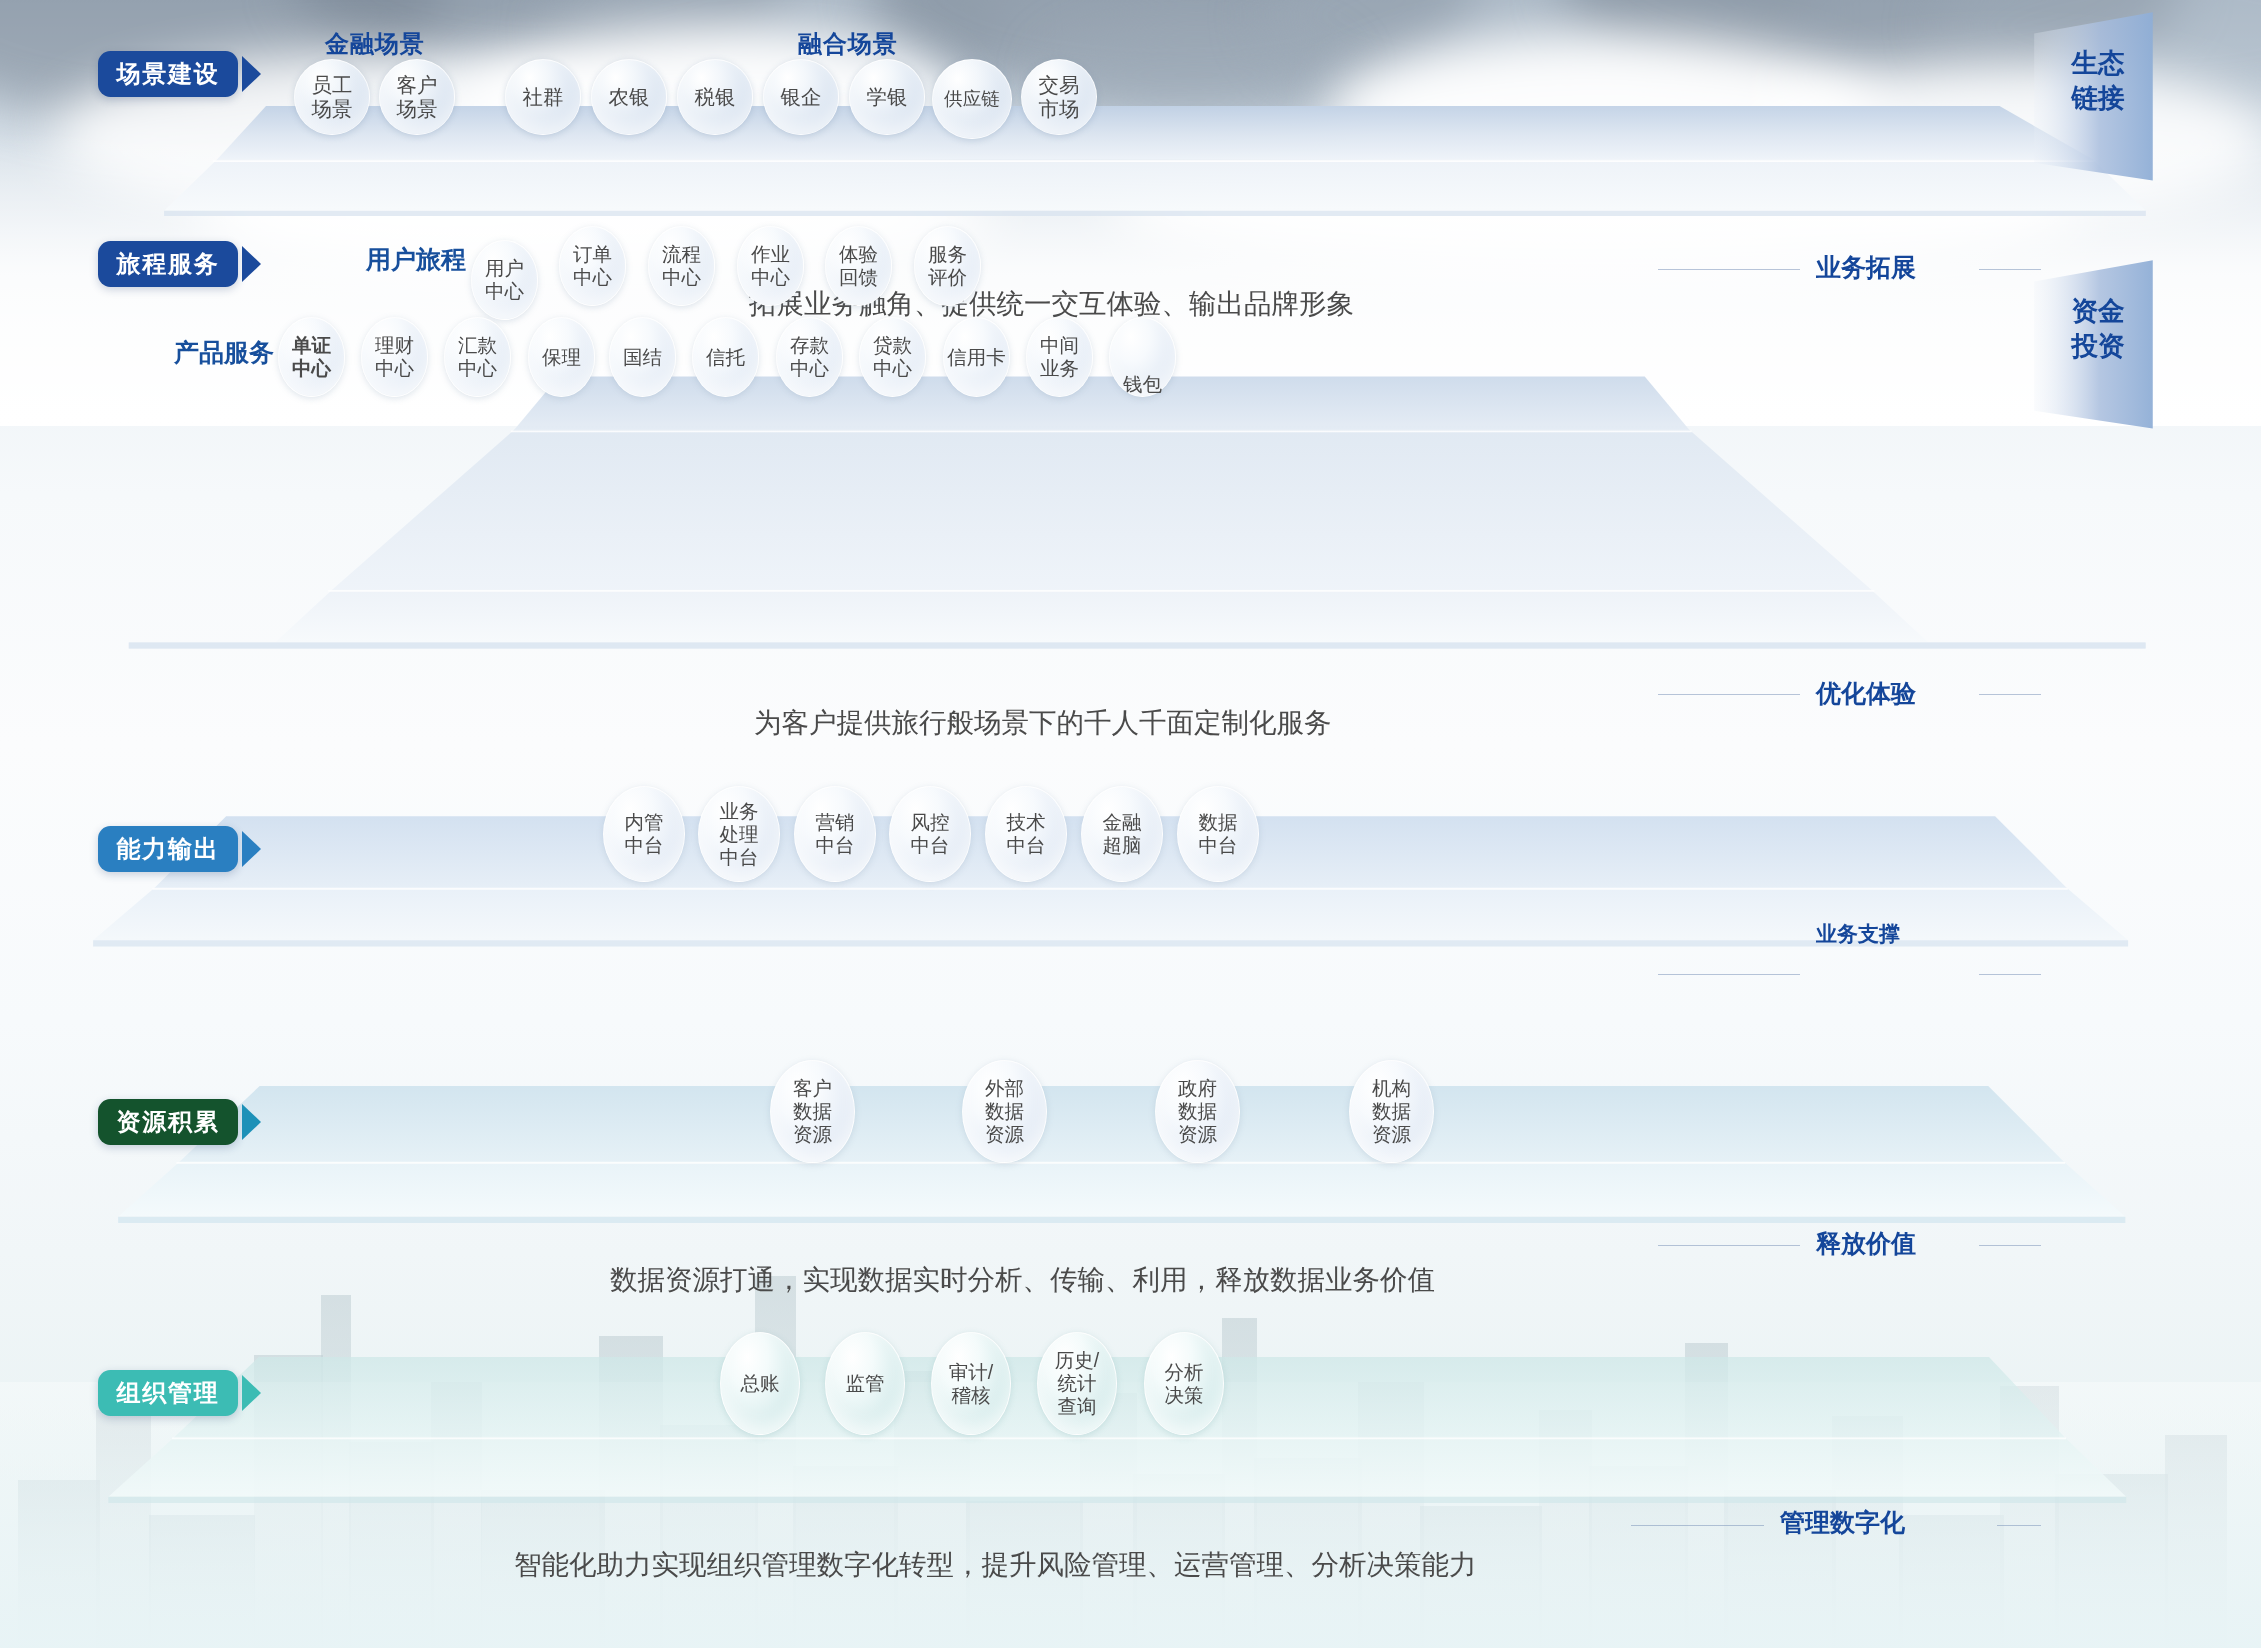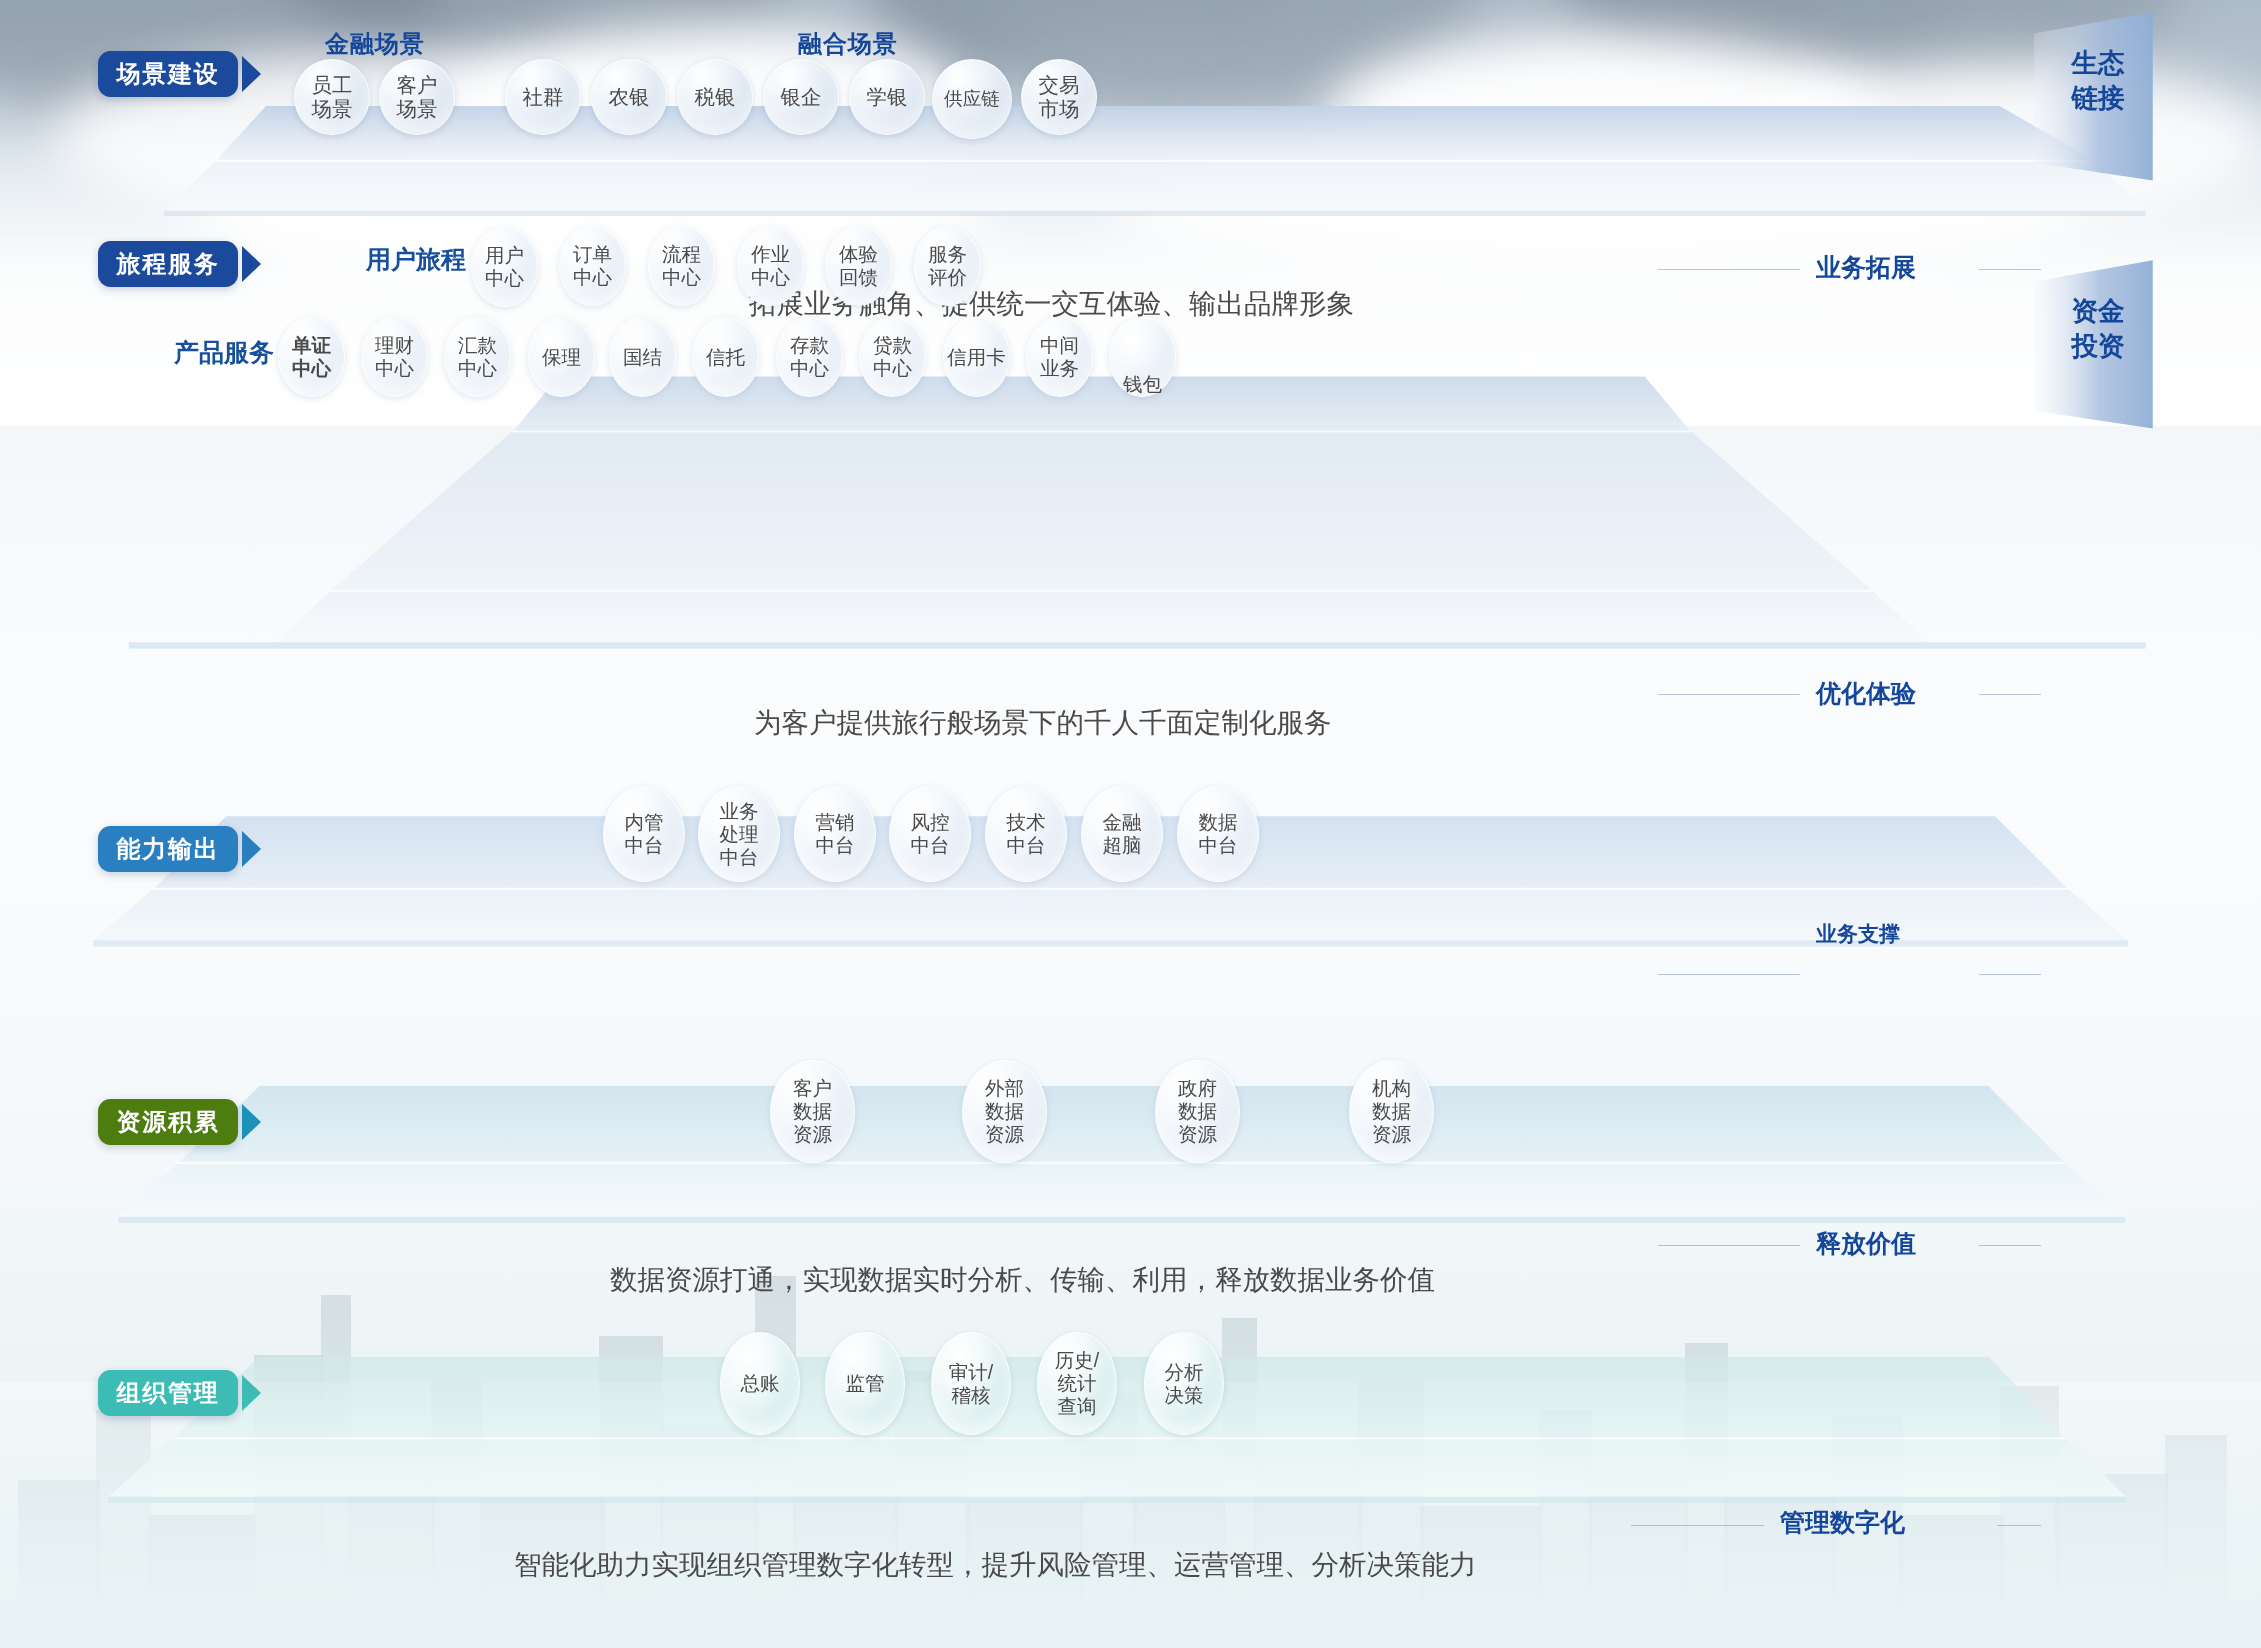--- a/index.html
+++ b/index.html
@@ -290,21 +290,21 @@
     <i class="notch" style="border-left:19.5px solid #1b4a9c;"></i>
   </div>
 
   <div class="grp" style="left:366px;top:243px;font-size:25px;">
     <span>用户旅程</span>
   </div>
   <div class="grp" style="left:174px;top:336px;font-size:25px;">
     <span>产品服务</span>
   </div>
 
-  <div class="bub bub-pale" style="left:471px;top:227px;width:67px;height:80px;font-size:19.5px;align-items:center;">
+  <div class="bub bub-pale" style="left:471px;top:240px;width:67px;height:80px;font-size:19.5px;align-items:center;">
     <div>
         <span>用户</span>
         <span>中心</span>
       </div>
   </div>
   <div class="bub bub-pale" style="left:559px;top:226px;width:67px;height:80px;font-size:19.5px;">
     <div>
         <span>订单</span>
         <span>中心</span>
       </div>
@@ -504,21 +504,21 @@
         <stop offset="0%" stop-color="#e8f3f8"></stop>
         <stop offset="100%" stop-color="#f4fafc"></stop>
       </linearGradient>
     </defs>
     <polygon points="290,0 2245,0 2330,85 200,85" fill="url(#g4a)" opacity=".9"></polygon>
     <polygon points="200,85 2330,85 2400,148 130,148" fill="url(#g4b)" opacity=".95"></polygon>
     <line x1="196" y1="87" x2="2332" y2="87" stroke="#ffffff" stroke-width="2" opacity=".85"></line>
     <polygon points="130,148 2400,148 2400,155 130,155" fill="#d2e5ef" opacity=".7"></polygon>
   </svg>
 
-  <div class="pill" style="left:98px;top:1099px;width:140px;height:46px;background:#4d7c0f;font-size:24px;">
+  <div class="pill" style="left:98px;top:1099px;width:140px;height:46px;background:#14532d;font-size:24px;">
     <span>资源积累</span>
     <i class="notch" style="border-left:19.5px solid #1d91b8;"></i>
   </div>
 
   <div class="bub bub-pale" style="left:770px;top:1060px;width:85px;height:103px;font-size:19.5px;">
     <div>
         <span>客户</span>
         <span>数据</span>
         <span>资源</span>
       </div>

